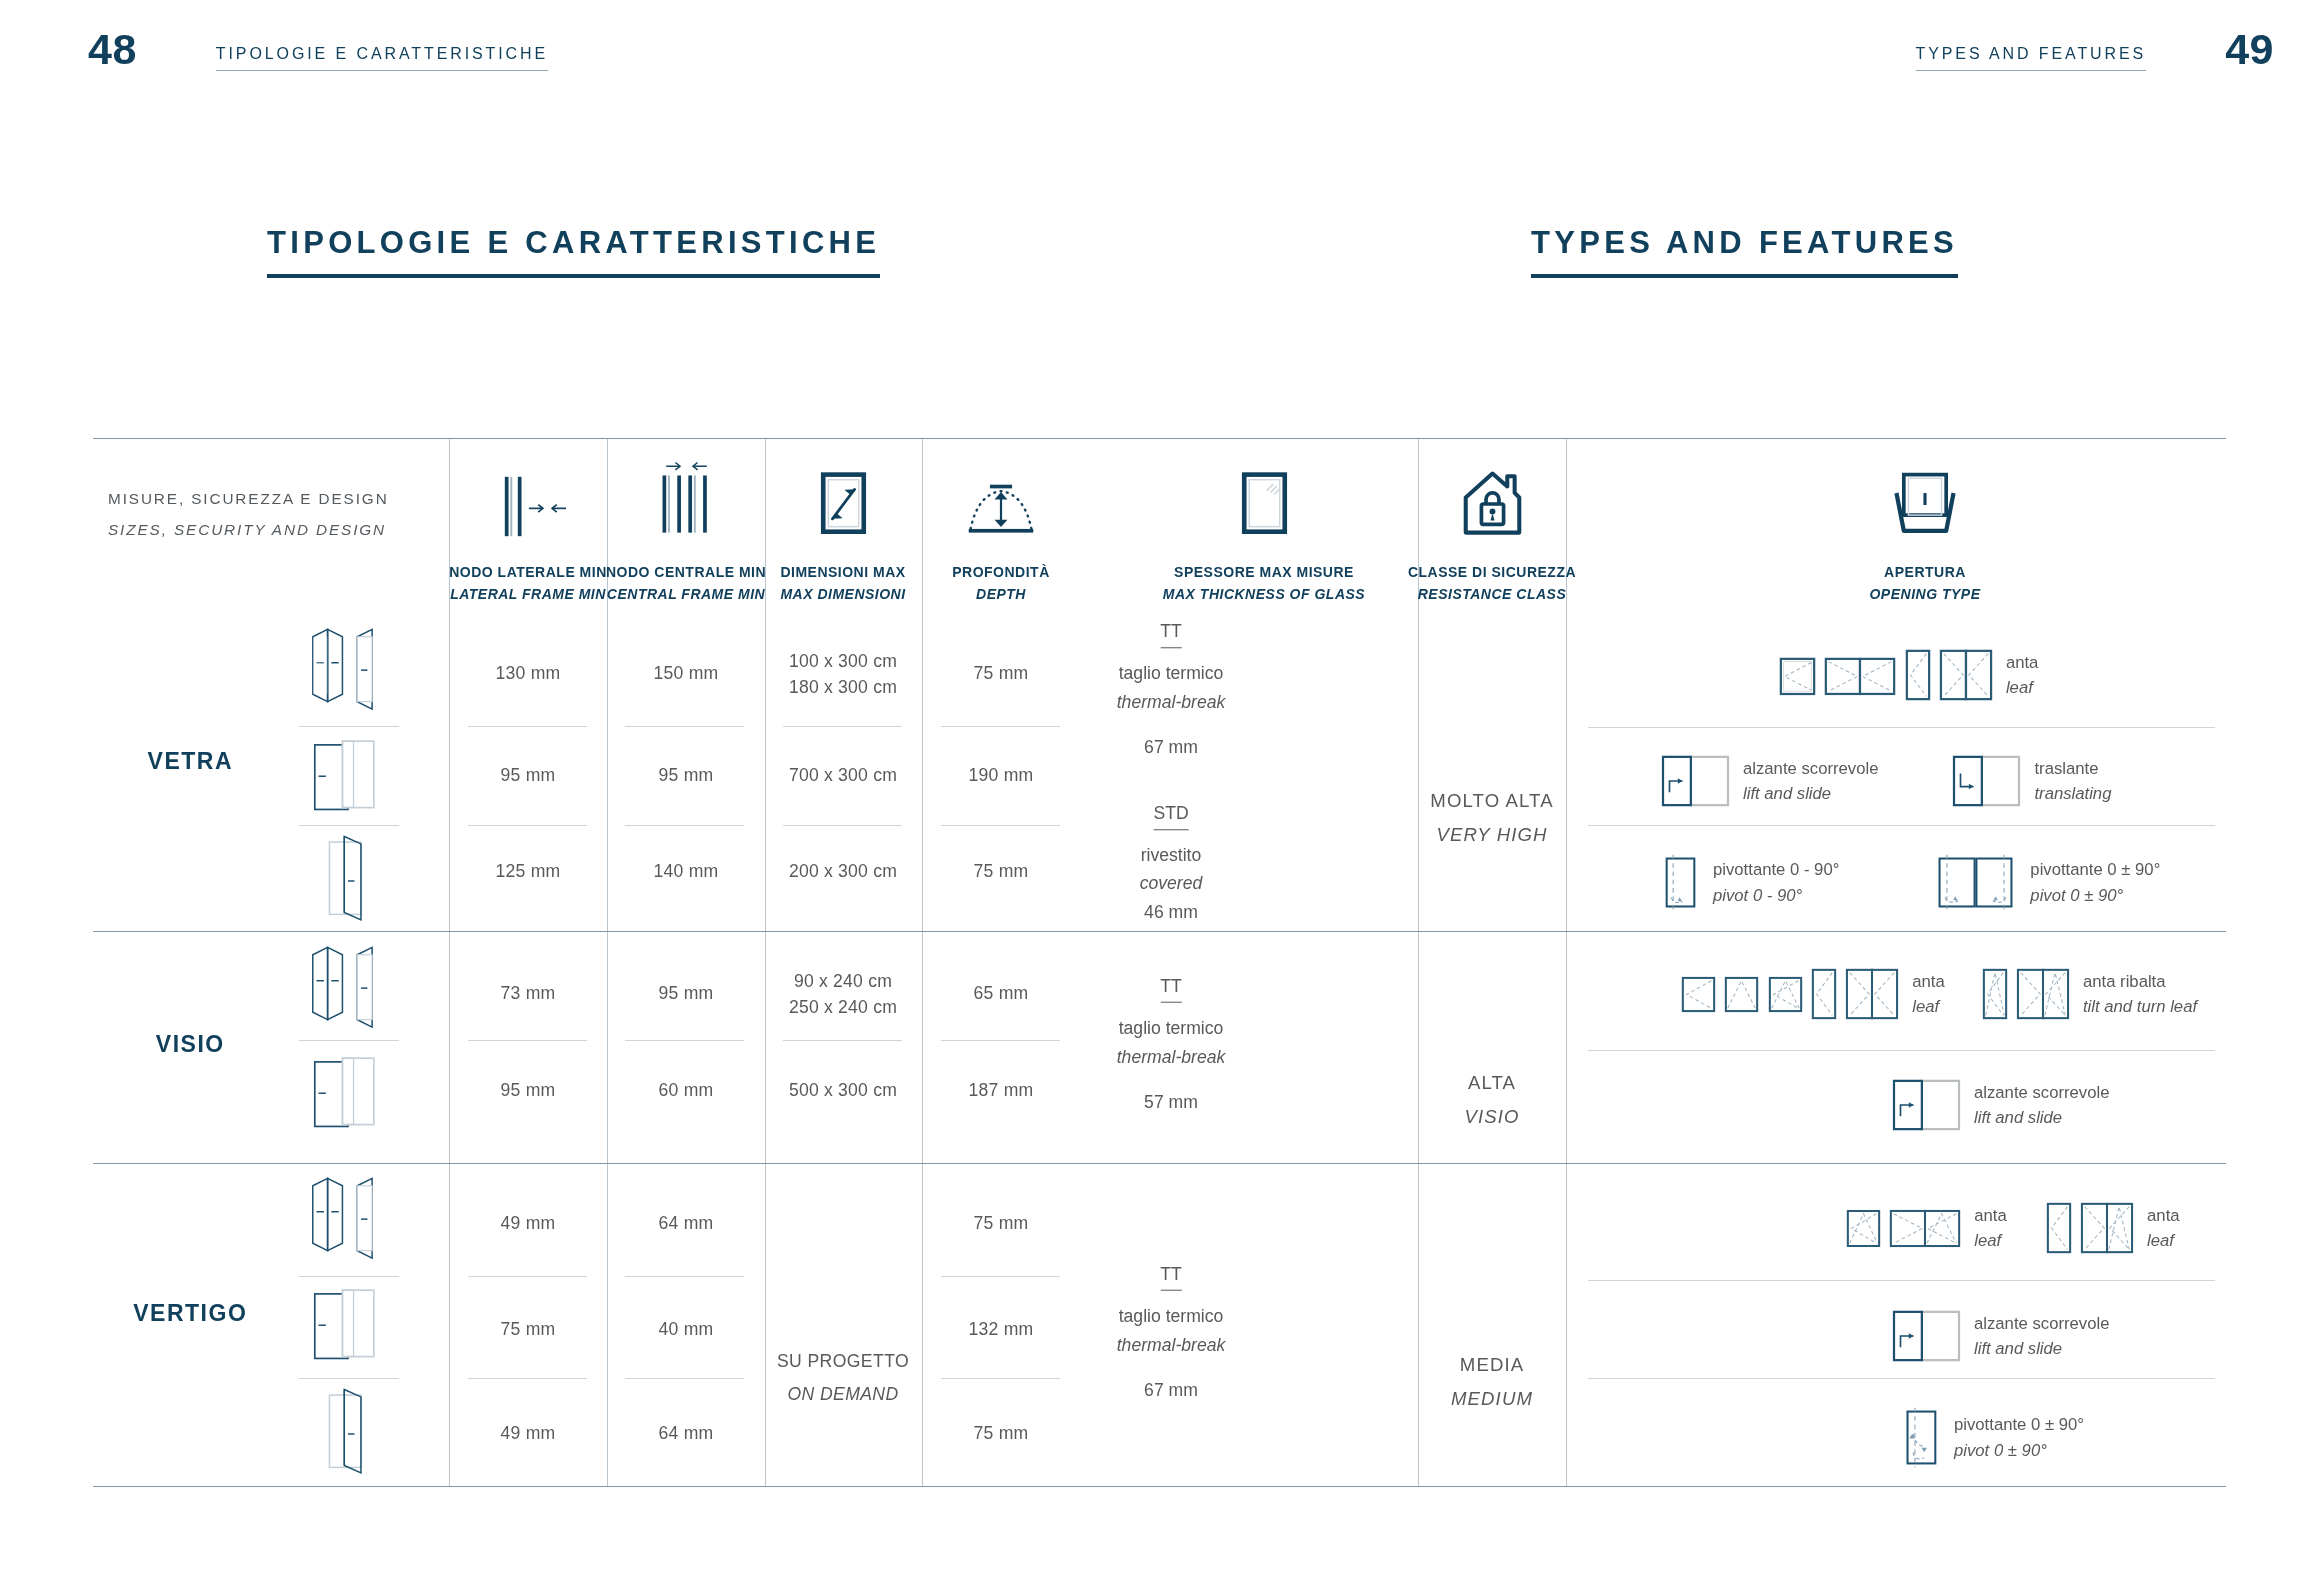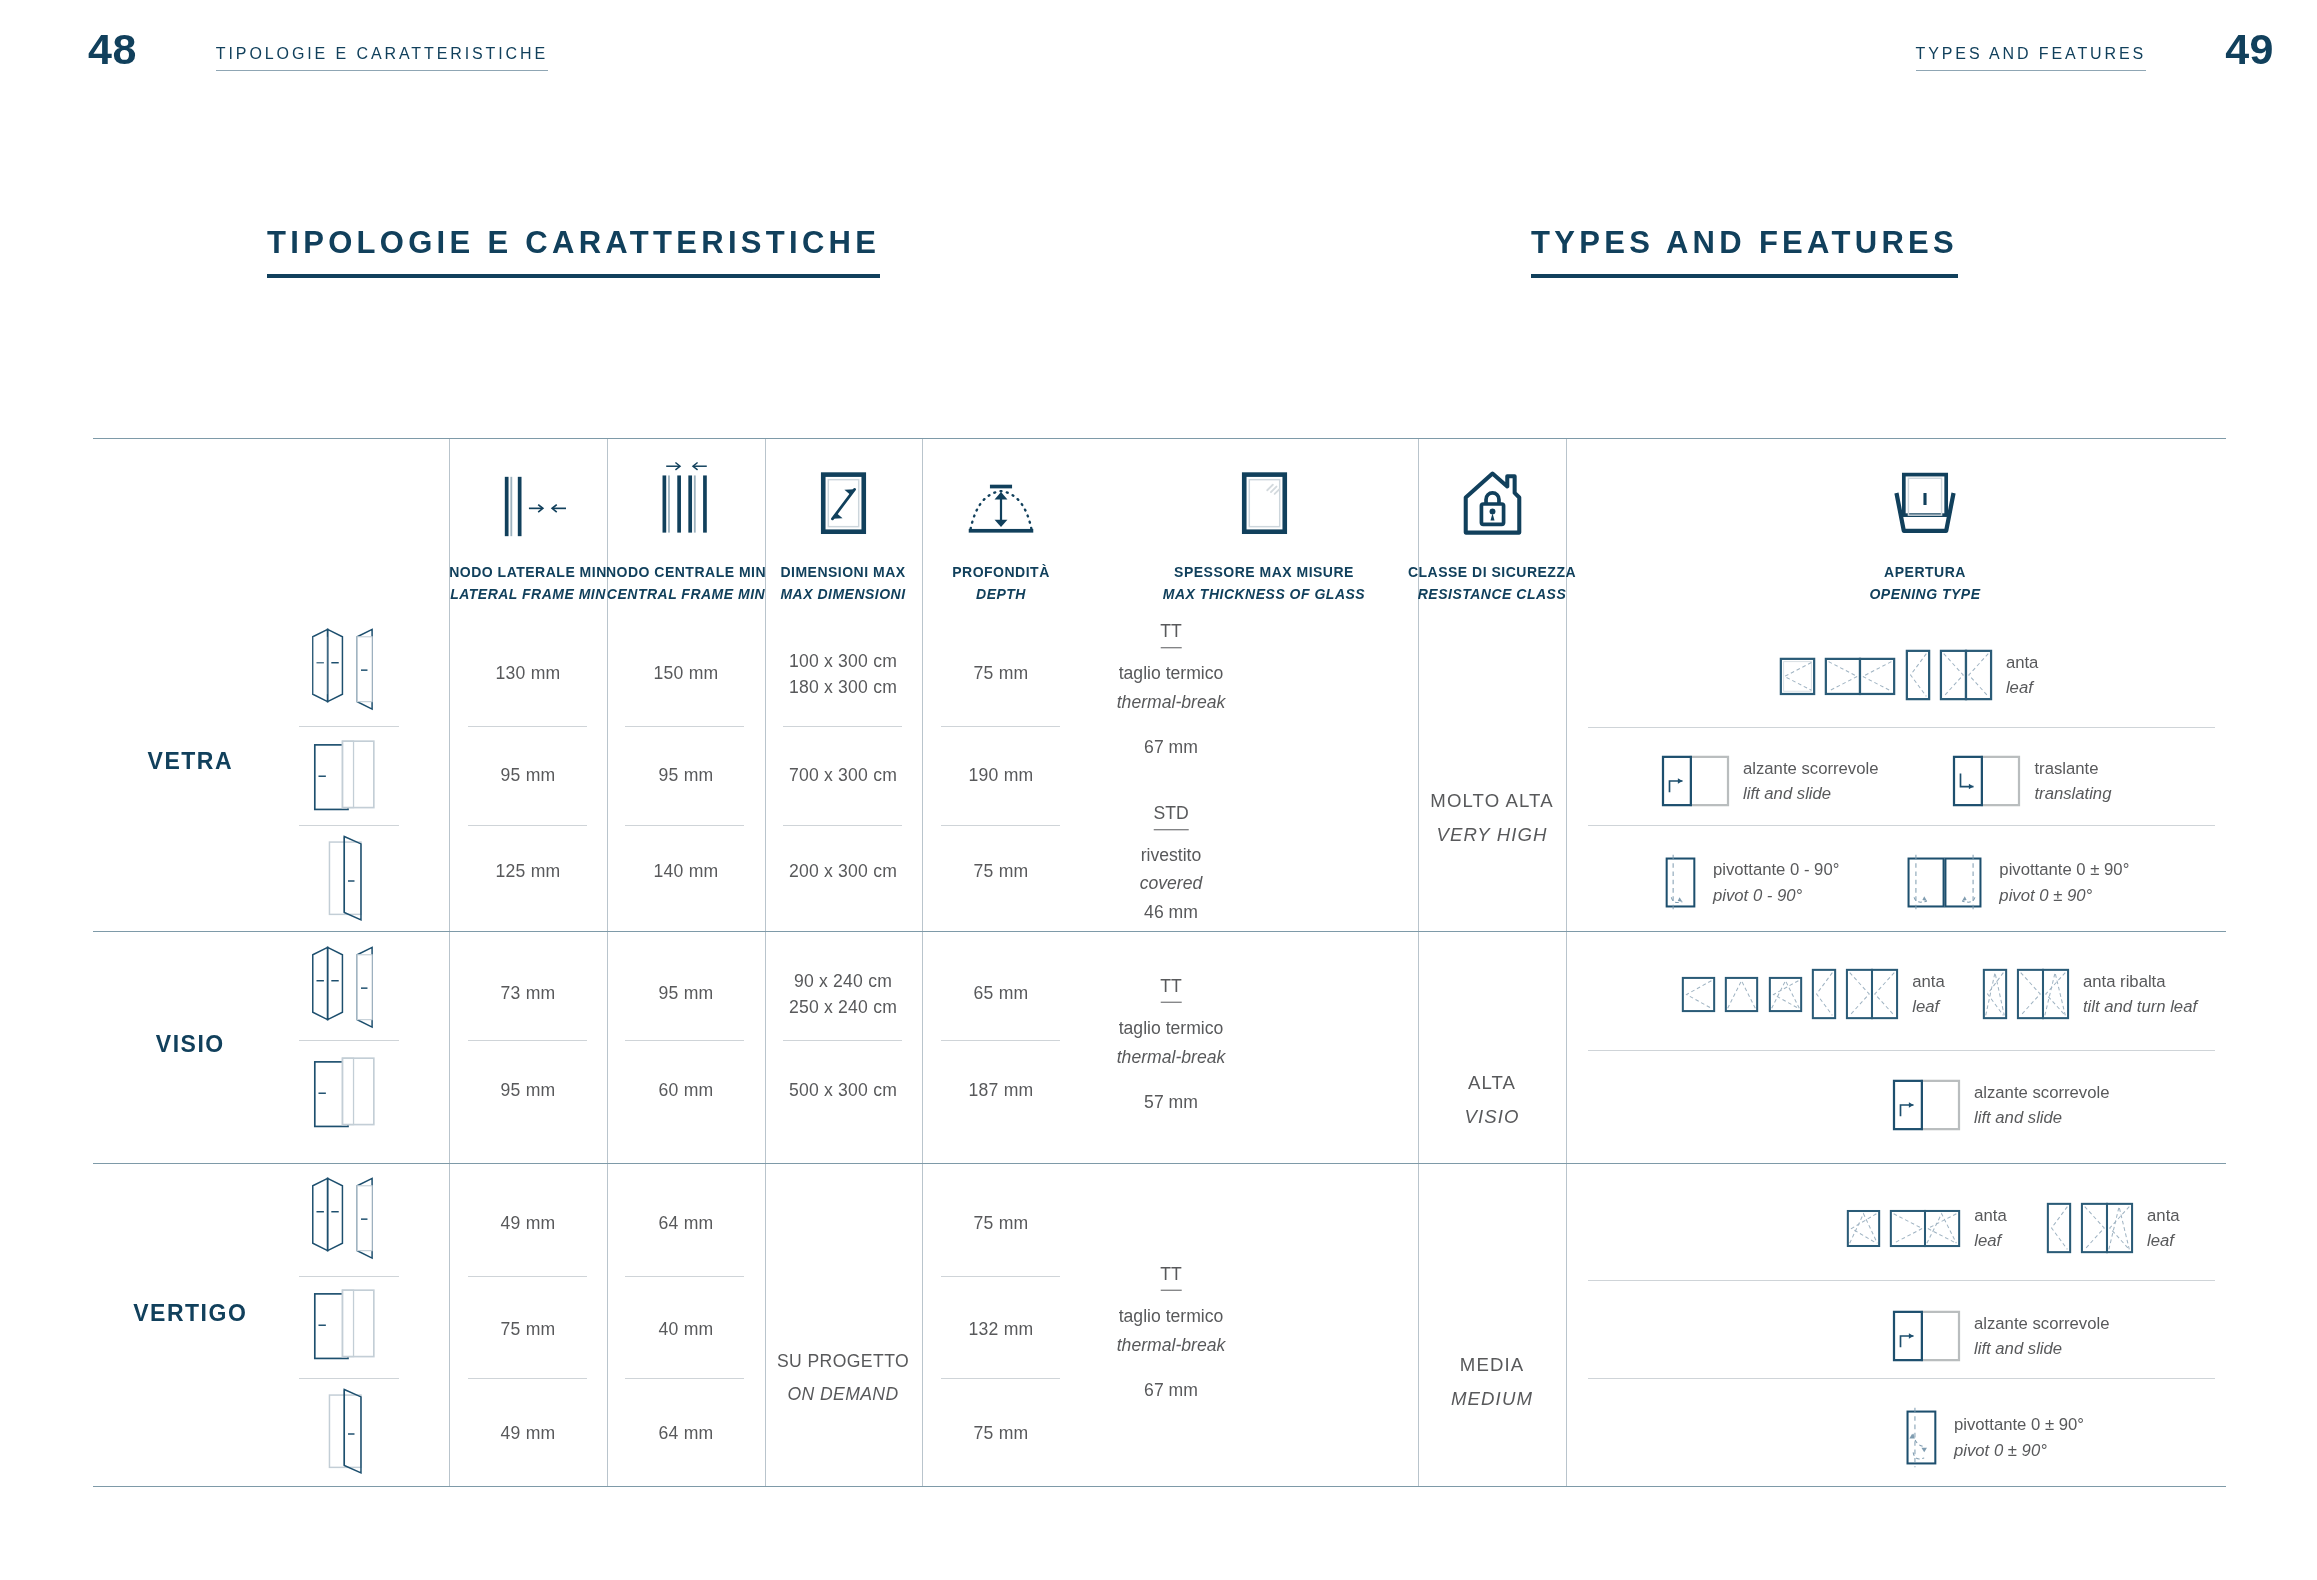--- a/index.html
+++ b/index.html
@@ -126,20 +126,24 @@
     <div class="vline" style="left:672px"></div>
     <div class="vline" style="left:829px"></div>
     <div class="vline" style="left:1325px"></div>
     <div class="vline" style="left:1473px"></div>
 
     <div class="hline" style="top:0px"></div>
     <div class="hline" style="top:493px"></div>
     <div class="hline" style="top:725px"></div>
     <div class="hline" style="top:1048px"></div>
 
+    <div class="hdr-meta">
+      <div>MISURE, SICUREZZA E DESIGN</div>
+      <div class="en">SIZES, SECURITY AND DESIGN</div>
+    </div>
 
     <div class="colhead" style="left:435px">
       <div class="ico">
         <svg width="102" height="67" viewBox="0 0 110 72">
           <rect x="30" y="4" width="4" height="64" fill="#11405c"></rect>
           <rect x="36" y="4" width="2" height="64" fill="#9fb3bf"></rect>
           <rect x="44" y="4" width="4" height="64" fill="#11405c"></rect>
           <g stroke="#11405c" stroke-width="1.8" fill="none">
             <path d="M56 38 h14"></path>
               <path d="M66 34 l5 4 -5 4"></path>
@@ -405,21 +409,21 @@
                 <path d="M23 34 l-5 -3 0 6 z" fill="#1d4f6e"></path>
               </svg>
           </div>
           <div class="open-txt">
             <span>traslante</span>
             <span class="en">translating</span>
           </div>
         </div>
       </div>
 
-      <div class="open-grp" style="left:1568px;top:239px;gap:64px">
+      <div class="open-grp" style="left:1568px;top:239px;gap:95px">
         <div class="open-item">
           <div class="glyphs">
             <svg width="39" height="59" viewBox="0 0 42 64">
                 <rect x="6" y="6" width="30" height="52" fill="#fff" stroke="#1d4f6e" stroke-width="2.2"></rect>
                 <path d="M13 2 L13 62" stroke="#7f9cb0" stroke-width="1.1" stroke-dasharray="5 4"></path>
                 <path d="M11 48 q2 8 12 5" fill="none" stroke="#7f9cb0" stroke-width="1.1" stroke-dasharray="4 3"></path>
                 <path d="M23 53 l-5 -1 2 -4 z" fill="#7f9cb0"></path>
               </svg>
           </div>
           <div class="open-txt">

